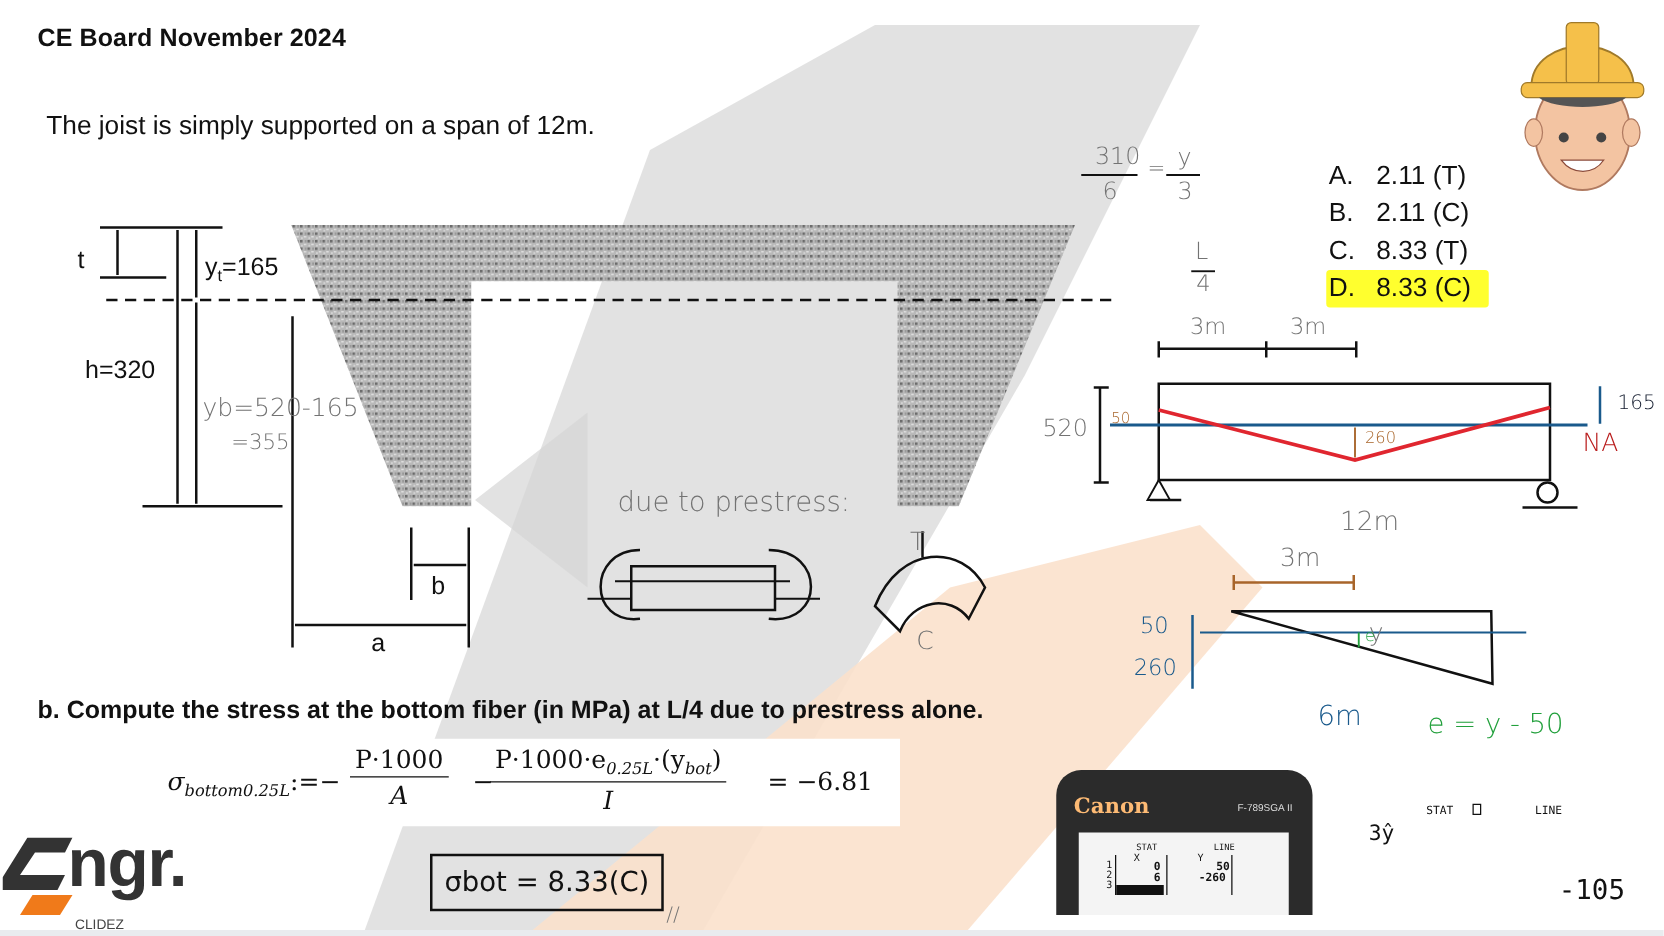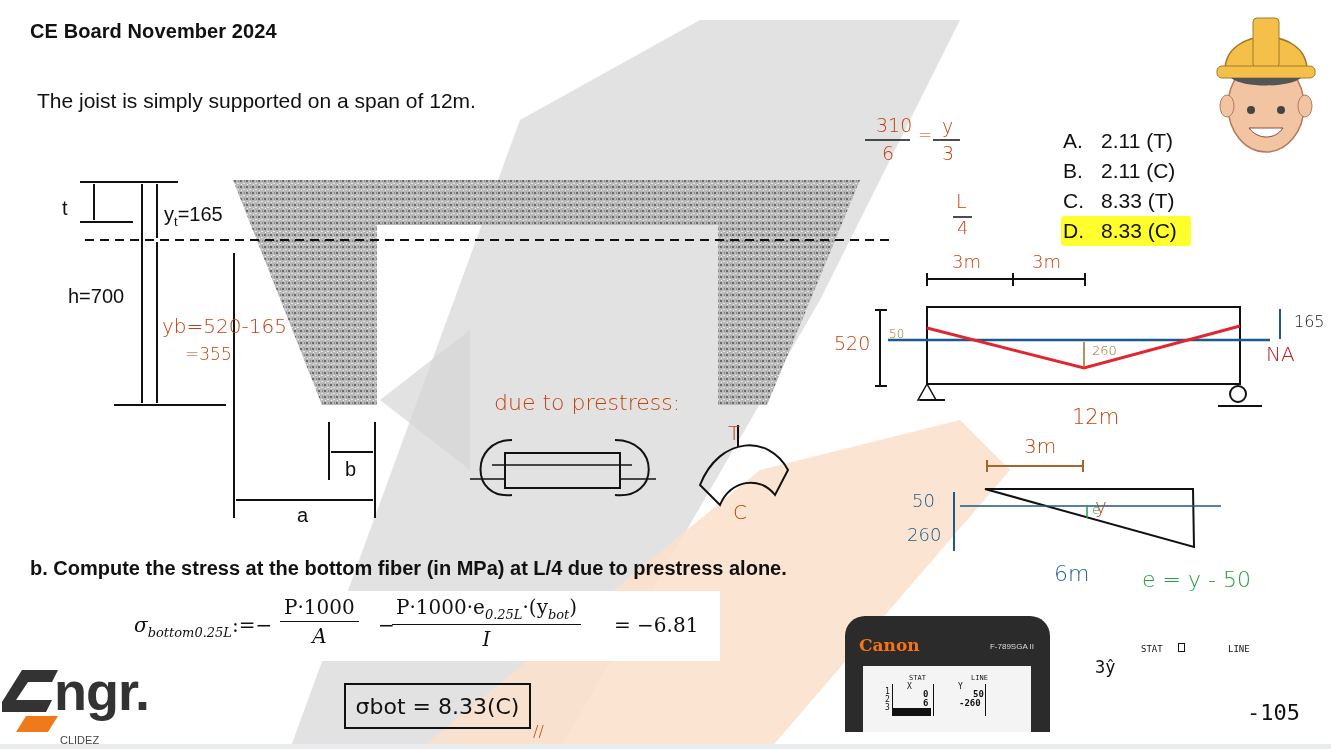--- a/index.html
+++ b/index.html
@@ -11,21 +11,21 @@
   }
   .abs { position:absolute; }
   .wm { position:absolute; left:0; top:0; width:1331px; height:749px; pointer-events:none; }
   .title {
     left:30px; top:20px; font-weight:bold; font-size:20px; letter-spacing:0.1px;
   }
   .problem {
     left:37px; top:86px; font-size:21px; line-height:30px; color:#111;
   }
   .hand {
-    font-family:"DejaVu Sans", sans-serif; font-weight:300; color:#c2410c;
+    font-family:"DejaVu Sans", sans-serif; font-weight:300; color:#737373;
   }
   .choices { left:1063px; top:126px; font-size:21px; line-height:30px; }
   .choice { display:flex; gap:14px; white-space:nowrap; padding:0 4px 0 0; }
   .choice .lbl { width:24px; }
   .choice.hl { background:#ffff2e; border-radius:3px; margin-left:-2px; padding-left:2px; width:124px; }
   .avatar { left:1213px; top:8px; width:106px; height:152px; }
   .qb { left:30px; top:557px; font-weight:bold; font-size:20px; }
   .formula {
     left:130px; top:591px; width:590px; height:70px;
     background:#fff; font-family:"DejaVu Serif", serif; font-size:20px;
@@ -36,21 +36,21 @@
   .formula i { font-style:italic; }
   .formula sub { font-size:13px; font-style:italic; }
   .answer-box {
     left:344px; top:683px; width:183px; height:42px; border:2px solid #111;
     font-family:"DejaVu Sans", sans-serif; font-size:22px; display:flex; align-items:center; justify-content:center;
   }
   .calc {
     left:845px; top:616px; width:205px; height:116px;
     background:#2b2b2b; border-radius:20px 20px 0 0;
   }
-  .calc .brand { position:absolute; left:14px; top:19px; color:#f97316; font-family:"DejaVu Serif", serif; font-weight:bold; font-size:17px; }
+  .calc .brand { position:absolute; left:14px; top:19px; color:#fdba74; font-family:"DejaVu Serif", serif; font-weight:bold; font-size:17px; }
   .calc .model { position:absolute; right:16px; top:26px; color:#ddd; font-size:8px; }
   .calc .screen { position:absolute; left:18px; top:50px; width:168px; height:66px; background:#f4f4f4; }
   .lcd { font-family:"DejaVu Sans Mono", monospace; color:#111; }
   .logo { left:2px; top:664px; width:170px; height:85px; }
   .bottom-bar { left:0; top:744px; width:1331px; height:5px; background:#e9ecef; }
 </style>
 </head>
 <body>
 
 <svg class="wm" viewBox="0 0 1331 749">
@@ -126,21 +126,21 @@
   <path d="M700,485 C720,435 770,435 788,470 L775,495 C760,475 730,480 720,505 Z" fill="none" stroke="#111" stroke-width="2"></path>
   <line x1="738" y1="425" x2="738" y2="446" stroke="#111" stroke-width="2"></line>
 
   <line x1="865" y1="140" x2="910" y2="140" stroke="#111" stroke-width="1.5"></line>
   <line x1="933" y1="140" x2="960" y2="140" stroke="#111" stroke-width="1.5"></line>
   <line x1="953" y1="217" x2="972" y2="217" stroke="#111" stroke-width="1.5"></line>
 </svg>
 
 <div class="abs" style="left:62px;top:197px;font-size:20px">t</div>
 <div class="abs" style="left:164px;top:203px;font-size:20px"><span>y</span><sub style="font-size:13px">t</sub><span>=165</span></div>
-<div class="abs" style="left:68px;top:285px;font-size:20px">h=700</div>
+<div class="abs" style="left:68px;top:285px;font-size:20px">h=320</div>
 <div class="abs hand" style="left:162px;top:314px;font-size:20px">yb=520-165</div>
 <div class="abs hand" style="left:185px;top:344px;font-size:17px">=355</div>
 <div class="abs" style="left:345px;top:458px;font-size:20px">b</div>
 <div class="abs" style="left:297px;top:504px;font-size:20px">a</div>
 
 <div class="abs hand" style="left:876px;top:114px;font-size:19px">310</div>
 <div class="abs hand" style="left:882px;top:142px;font-size:19px">6</div>
 <div class="abs hand" style="left:918px;top:125px;font-size:17px">=</div>
 <div class="abs hand" style="left:942px;top:115px;font-size:19px">y</div>
 <div class="abs hand" style="left:942px;top:142px;font-size:19px">3</div>

